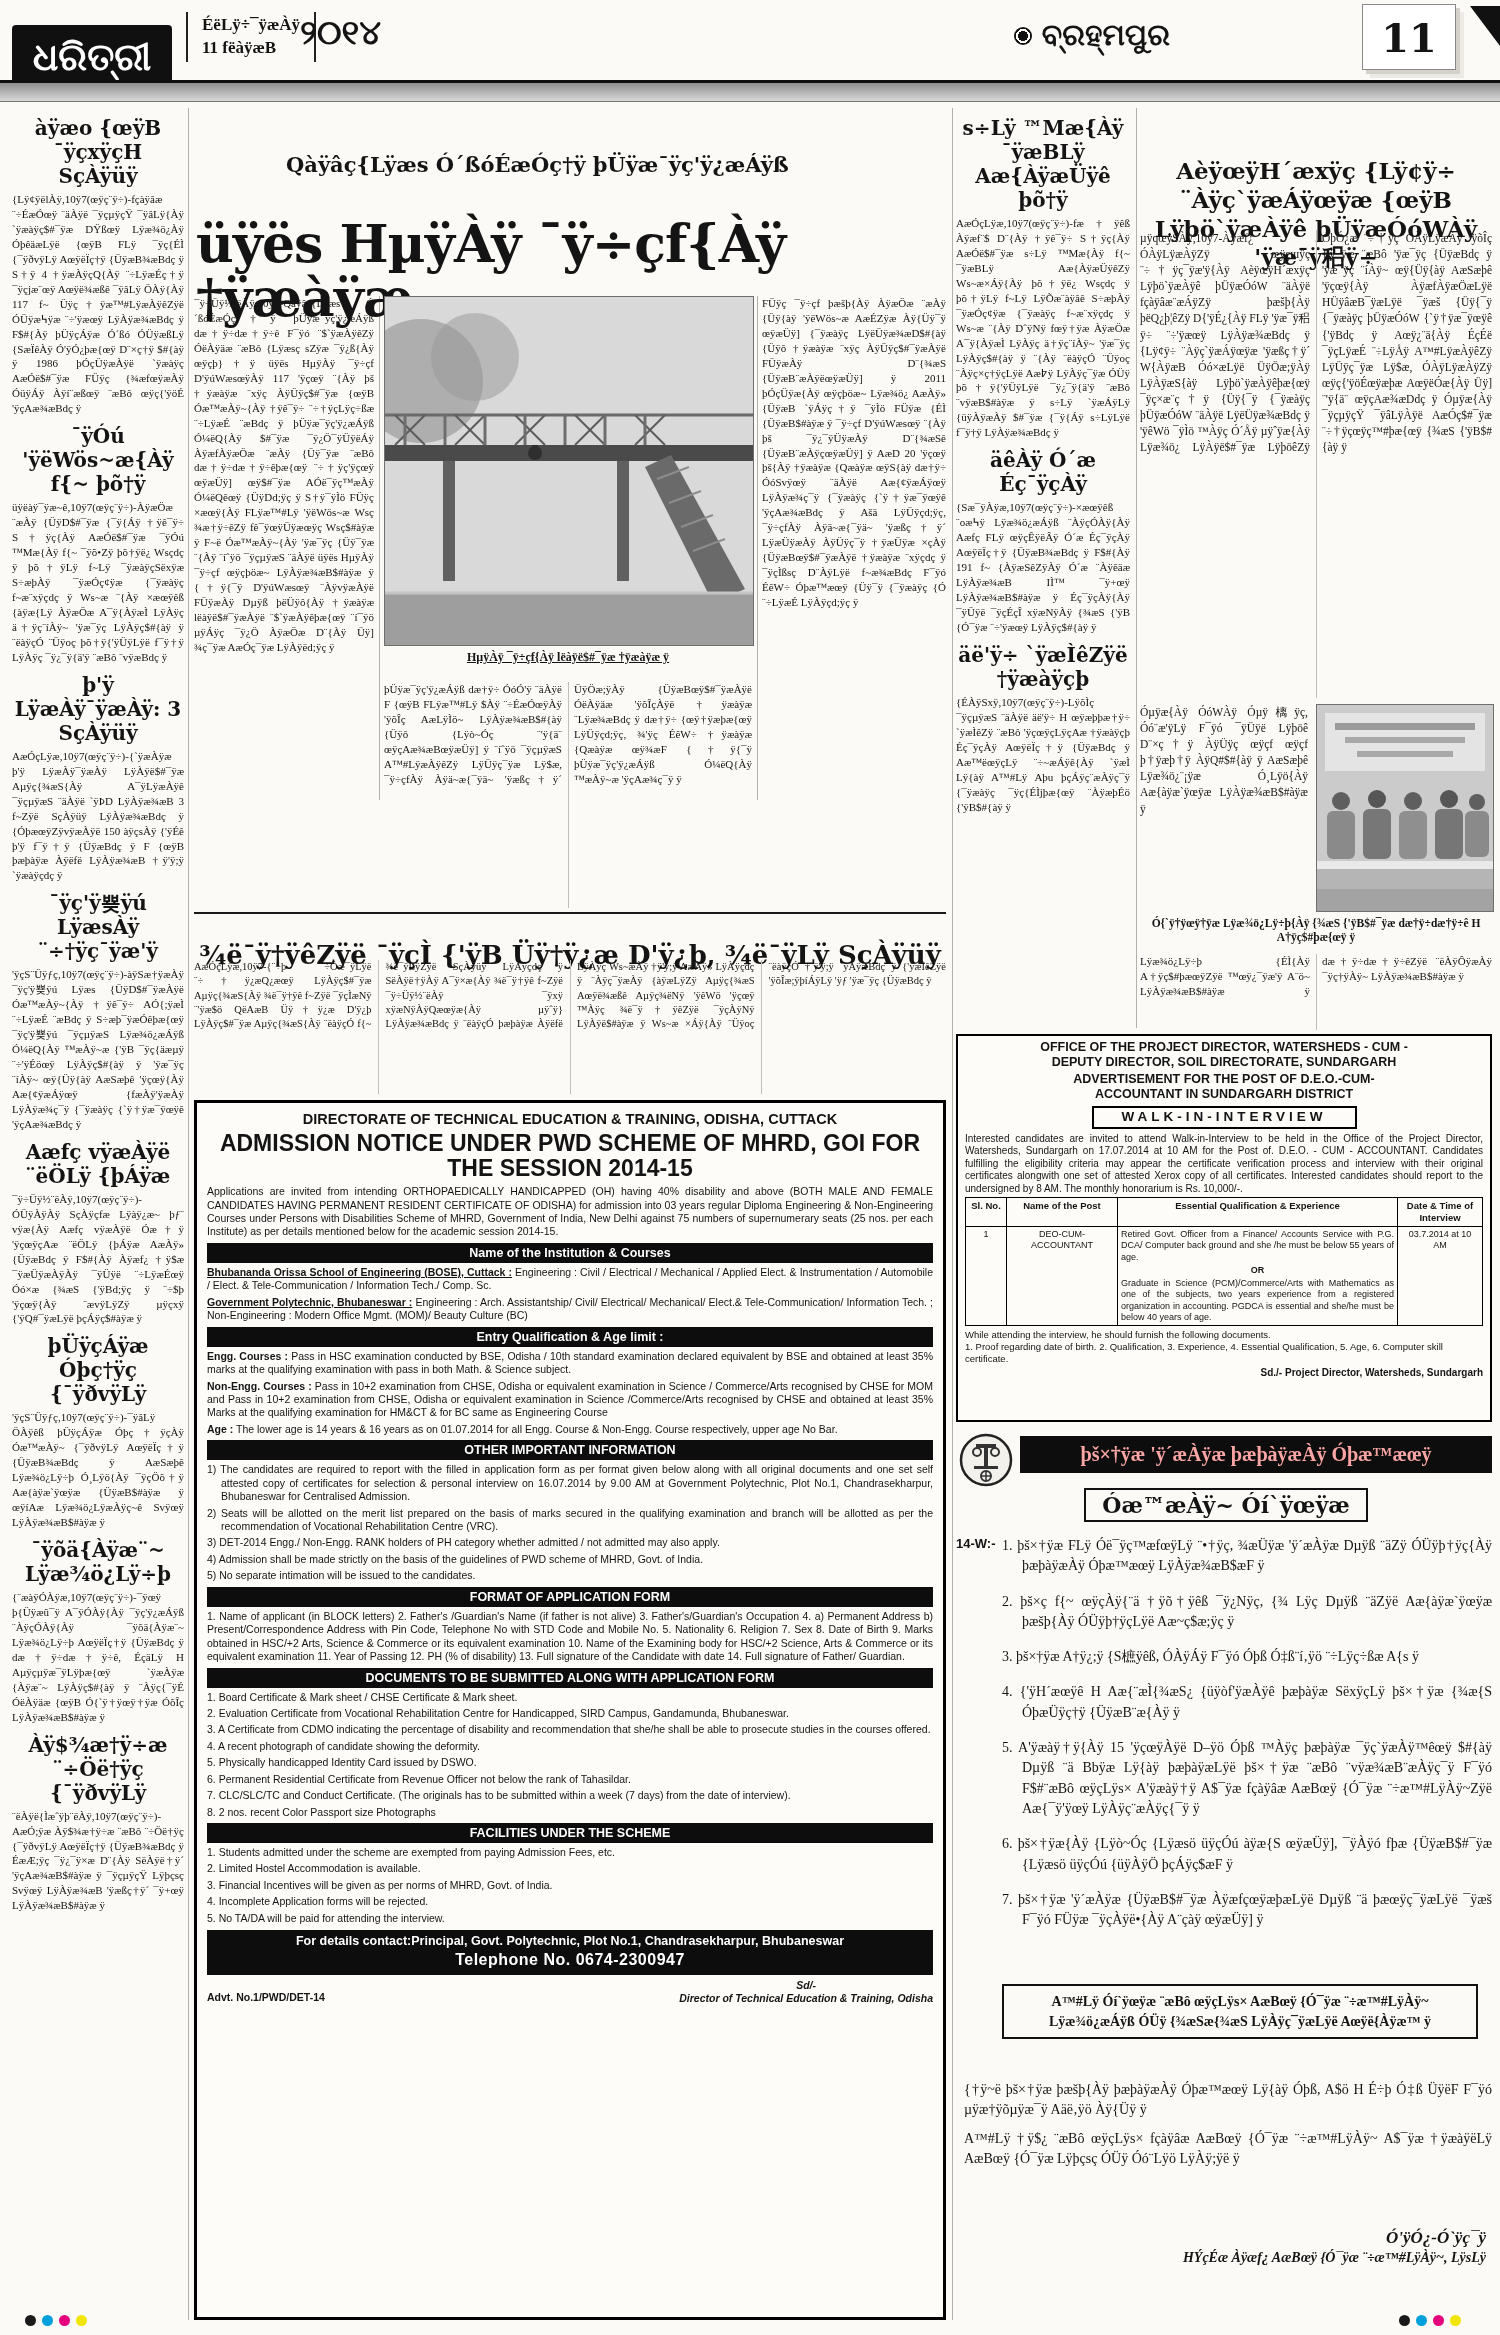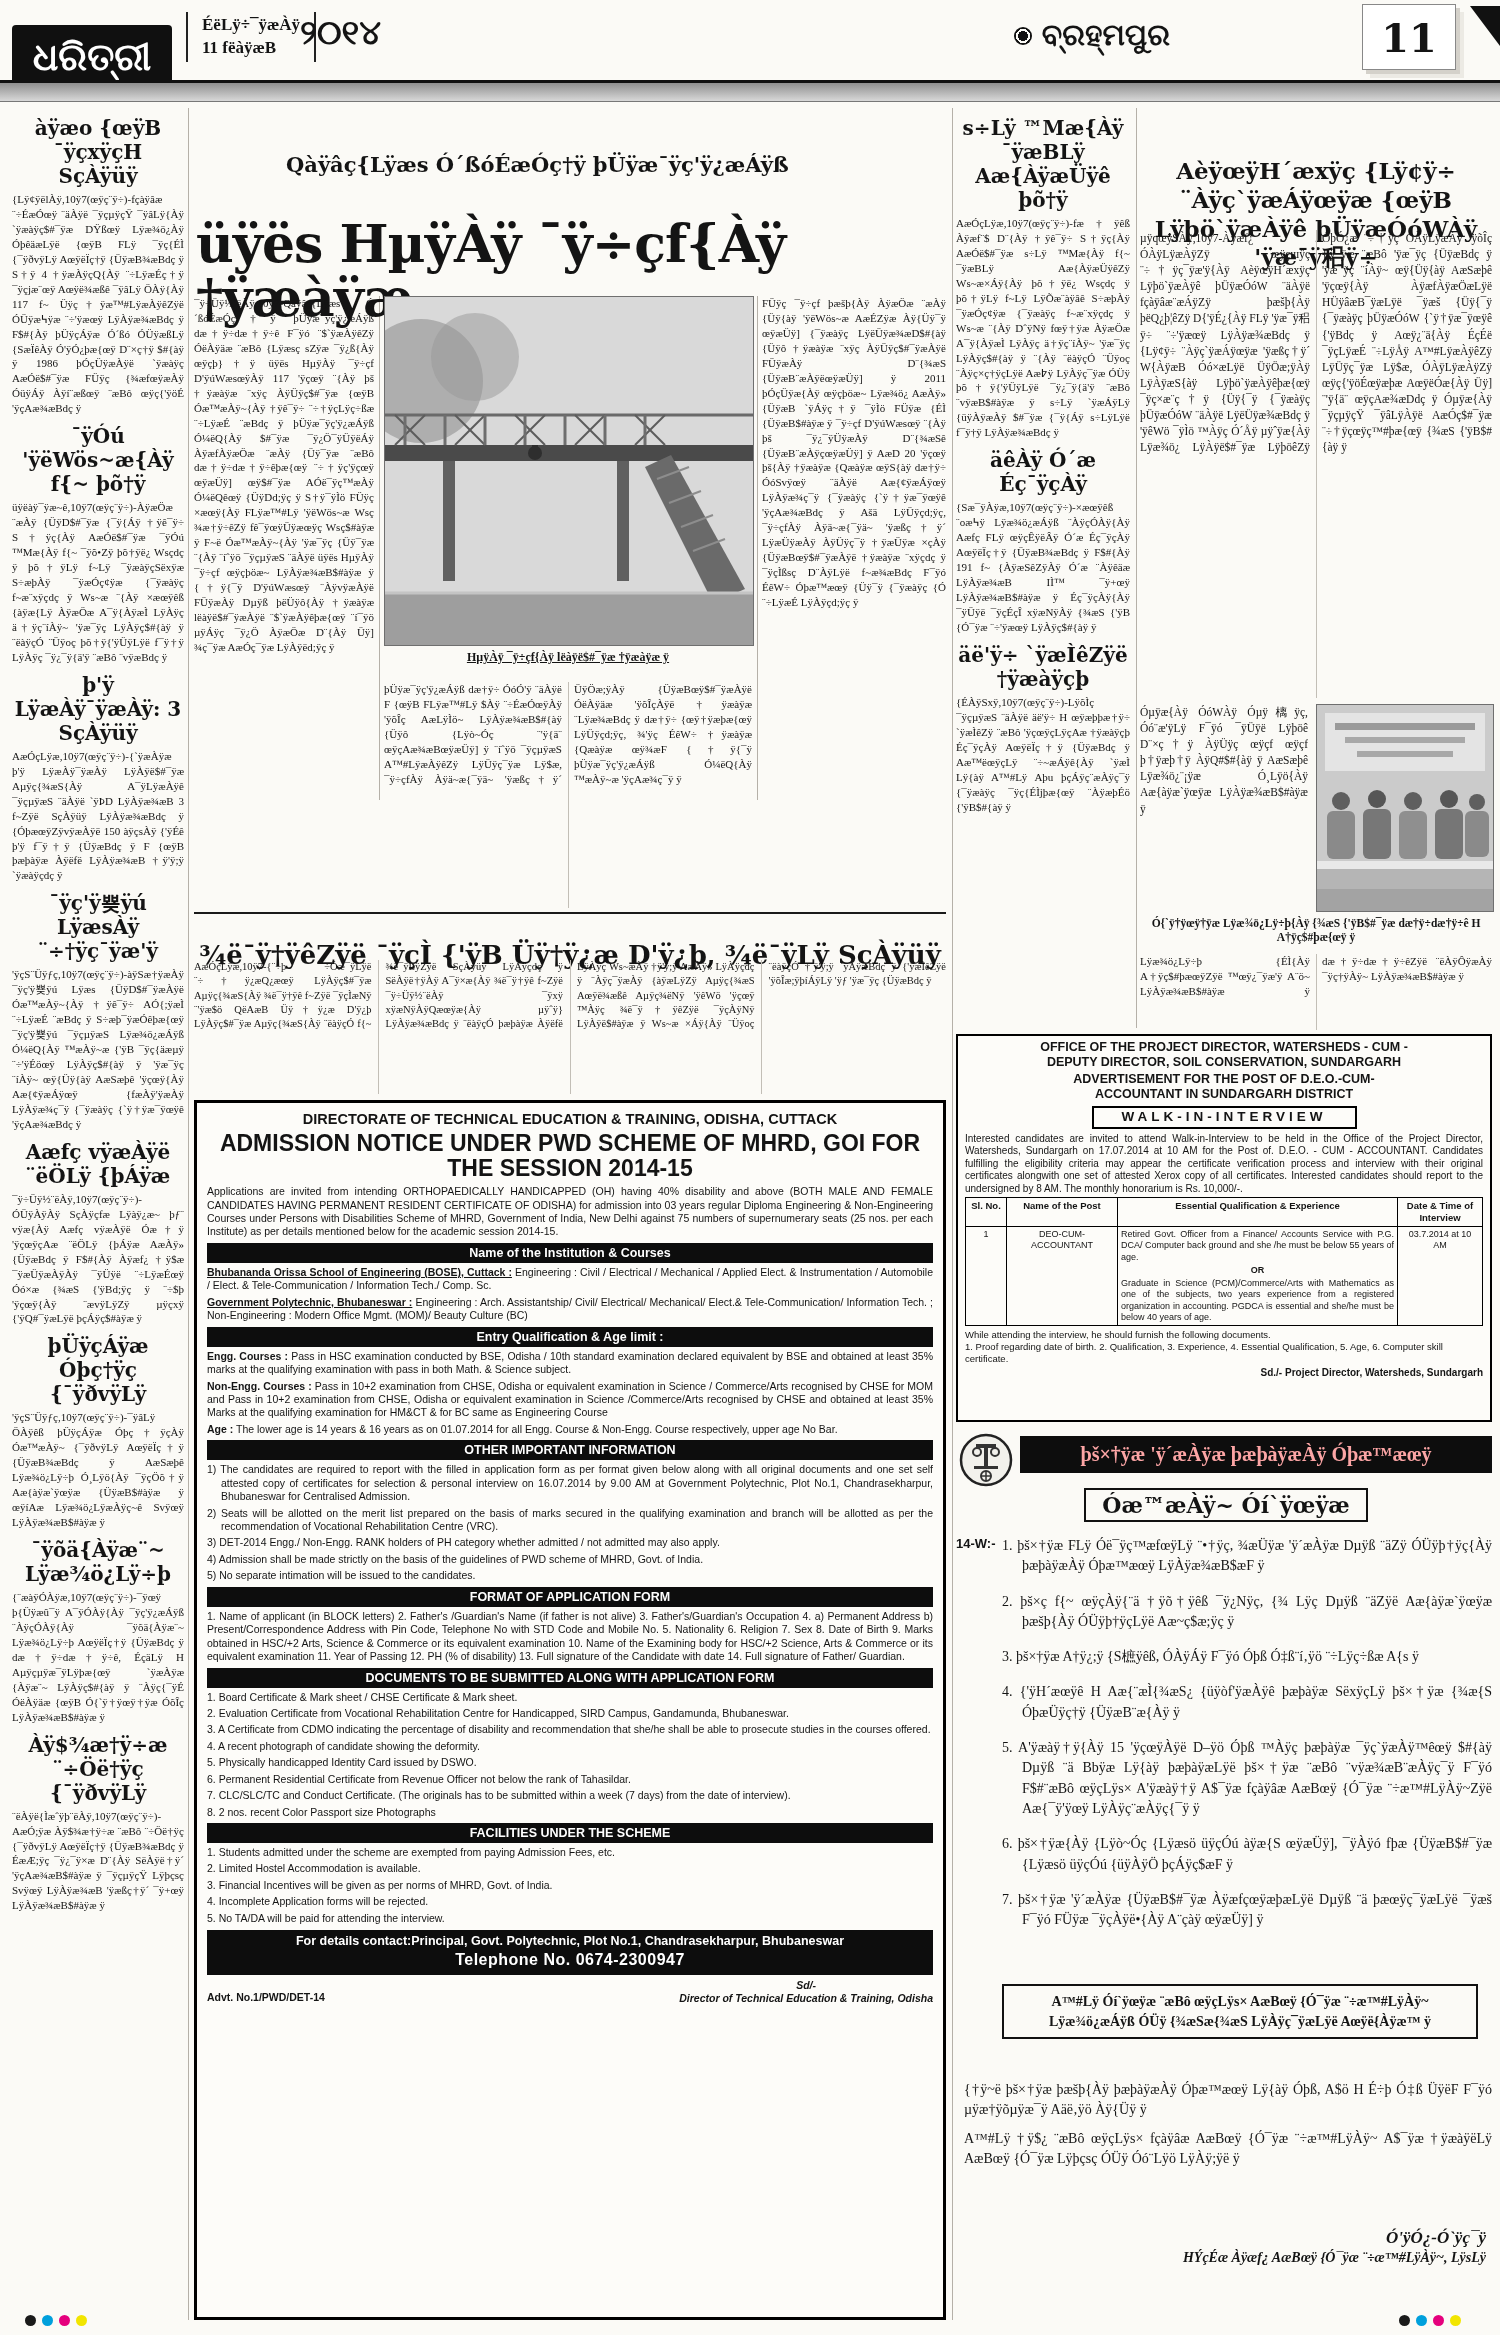--- a/index.html
+++ b/index.html
@@ -292,21 +292,21 @@
         <rect x="0" y="184" width="176" height="22" fill="#a3a3a3"></rect>
       </svg>
     </figure>
     <figcaption class="abs caption" style="left:0;top:808px;width:352px;font-size:11.5px;">Ó{`ÿ†ÿœÿ†ÿæ Lÿæ¾ö¿Lÿ÷þ{Àÿ {¾æS {'ÿB$#¯ÿæ dæ†ÿ÷dæ†ÿ÷ê H A†ÿç$#þæ{œÿ ÿ</figcaption>
     <div class="abs bodytext twocol" style="left:0;top:846px;width:352px;height:76px;font-size:11px;">Lÿæ¾ö¿Lÿ÷þ {ÉÌ{Àÿ A†ÿç$#þæœÿZÿë ™œÿ¿¯ÿæ'ÿ A¨ö~ LÿÀÿæ¾æB$#àÿæ ÿ dæ†ÿ÷dæ†ÿ÷êZÿë ¨ëÀÿÔÿæÀÿ ¯ÿç†ÿÀÿ~ LÿÀÿæ¾æB$#àÿæ ÿ</div>
   </section>
 
   <section id="sundad">
     <div class="sund-org">
       <span>OFFICE OF THE PROJECT DIRECTOR, WATERSHEDS - CUM -</span><br>
-      <span>DEPUTY DIRECTOR, SOIL CONSERVATION, SUNDARGARH</span>
+      <span>DEPUTY DIRECTOR, SOIL DIRECTORATE, SUNDARGARH</span>
     </div>
     <div class="sund-adv">
       <span>ADVERTISEMENT FOR THE POST OF D.E.O.-CUM-</span><br>
       <span>ACCOUNTANT IN SUNDARGARH DISTRICT</span>
     </div>
     <div class="walkin">WALK-IN-INTERVIEW</div>
     <p class="sund-body">Interested candidates are invited to attend Walk-in-Interview to be held in the Office of the Project Director, Watersheds, Sundargarh on 17.07.2014 at 10 AM for the Post of. D.E.O. - CUM - ACCOUNTANT. Candidates fulfilling the eligibility criteria may appear the certificate verification process and interview with their original certificates alongwith one set of attested Xerox copy of all certificates. Interested candidates should report to the undersigned by 8 AM. The monthly honorarium is Rs. 10,000/-.</p>
     <table class="walk">
       <tbody>
           <tr>

